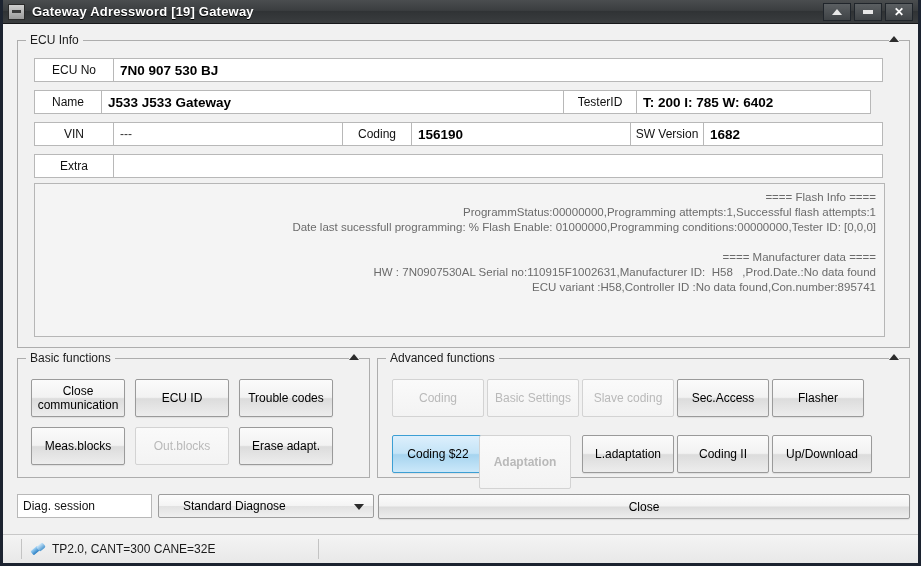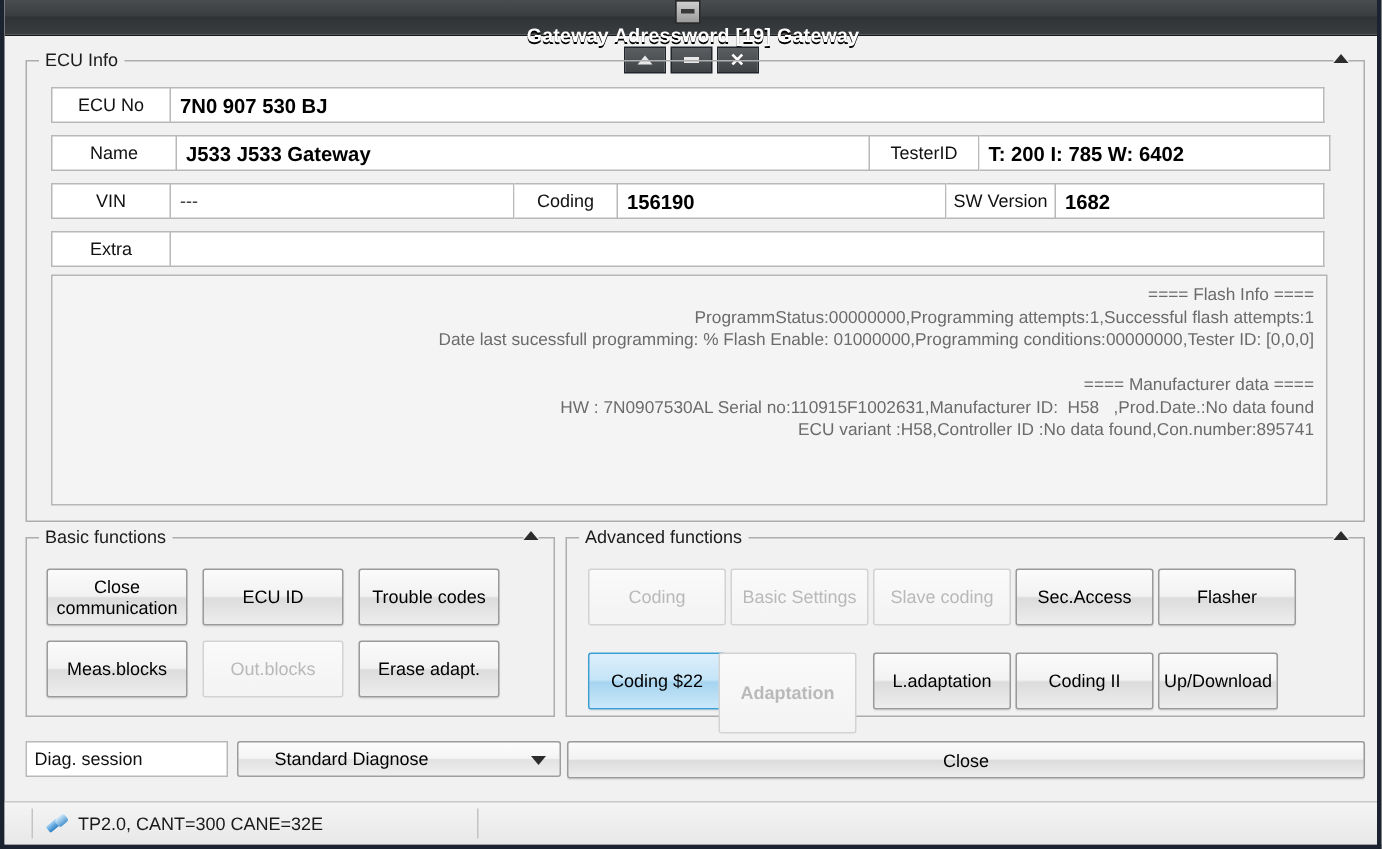--- a/index.html
+++ b/index.html
@@ -25,21 +25,20 @@
 
   
   .titlebar {
     height: 24px;
     background: linear-gradient(to bottom, #4a4d4f 0%, #3b3e40 45%, #303335 50%, #3a3d3f 100%);
     border-bottom: 1px solid #17181a;
     display: flex;
     align-items: center;
     padding: 0 2px 0 5px;
     box-sizing: border-box;
-    flex-direction: column;
   }
   .win-icon {
     width: 15px; height: 14px;
     background: linear-gradient(to bottom,#cfcfcf,#9a9a9a);
     border: 1px solid #2a2a2a;
     position: relative;
     margin-right: 7px;
     flex: 0 0 auto;
   }
   .win-icon::after {
@@ -290,21 +289,21 @@
     <div class="group-title">ECU Info</div>
     <div class="collapse-arrow"></div>
   </div>
 
   <div class="fieldrow" style="left:31px; top:58px;">
     <div class="lbl-box" style="width:80px;">ECU No</div>
     <div class="val-box" style="width:769px;">7N0 907 530 BJ</div>
   </div>
 
   <div class="fieldrow" style="left:31px; top:90px;">
-    <div class="lbl-box" style="width:84px;text-align:right;">Name</div>
+    <div class="lbl-box" style="width:68px;text-align:right;">Name</div>
     <div class="val-box" style="width:462px;">J533 J533  Gateway</div>
     <div class="lbl-box" style="width:73px; border-left:none;">TesterID</div>
     <div class="val-box" style="width:234px;">T: 200 I: 785 W: 6402</div>
   </div>
 
   <div class="fieldrow" style="left:31px; top:122px;">
     <div class="lbl-box" style="width:80px;">VIN</div>
     <div class="val-box plain" style="width:229px;">---</div>
     <div class="lbl-box" style="width:69px; border-left:none;">Coding</div>
     <div class="val-box" style="width:219px;">156190</div>
@@ -346,21 +345,21 @@
   <div class="btn disabled" style="left:389px; top:379px; width:92px; height:38px;">Coding</div>
   <div class="btn disabled" style="left:484px; top:379px; width:92px; height:38px;">Basic Settings</div>
   <div class="btn disabled" style="left:579px; top:379px; width:92px; height:38px;">Slave coding</div>
   <div class="btn" style="left:674px; top:379px; width:92px; height:38px;">Sec.Access</div>
   <div class="btn" style="left:769px; top:379px; width:92px; height:38px;">Flasher</div>
 
   <div class="btn highlight" style="left:389px; top:435px; width:92px; height:38px;">Coding $22</div>
   <div class="btn disabled" style="left:476px; top:435px; width:92px; height:54px;font-weight:bold;">Adaptation</div>
   <div class="btn" style="left:579px; top:435px; width:92px; height:38px;">L.adaptation</div>
   <div class="btn" style="left:674px; top:435px; width:92px; height:38px;">Coding II</div>
-  <div class="btn" style="left:769px; top:435px; width:80px; height:38px;">Up/Download</div>
+  <div class="btn" style="left:769px; top:435px; width:100px; height:38px;">Up/Download</div>
 
   <div class="diag-label" style="left:14px; top:494px; width:135px; height:24px;">Diag. session</div>
 
   <div class="combo" style="left:155px; top:494px; width:216px; height:24px;padding-left:24px;">
     <span>Standard Diagnose</span>
     <span class="arrow"></span>
   </div>
 
   <div class="btn" style="left:375px; top:494px; width:532px; height:25px;">Close</div>
 

